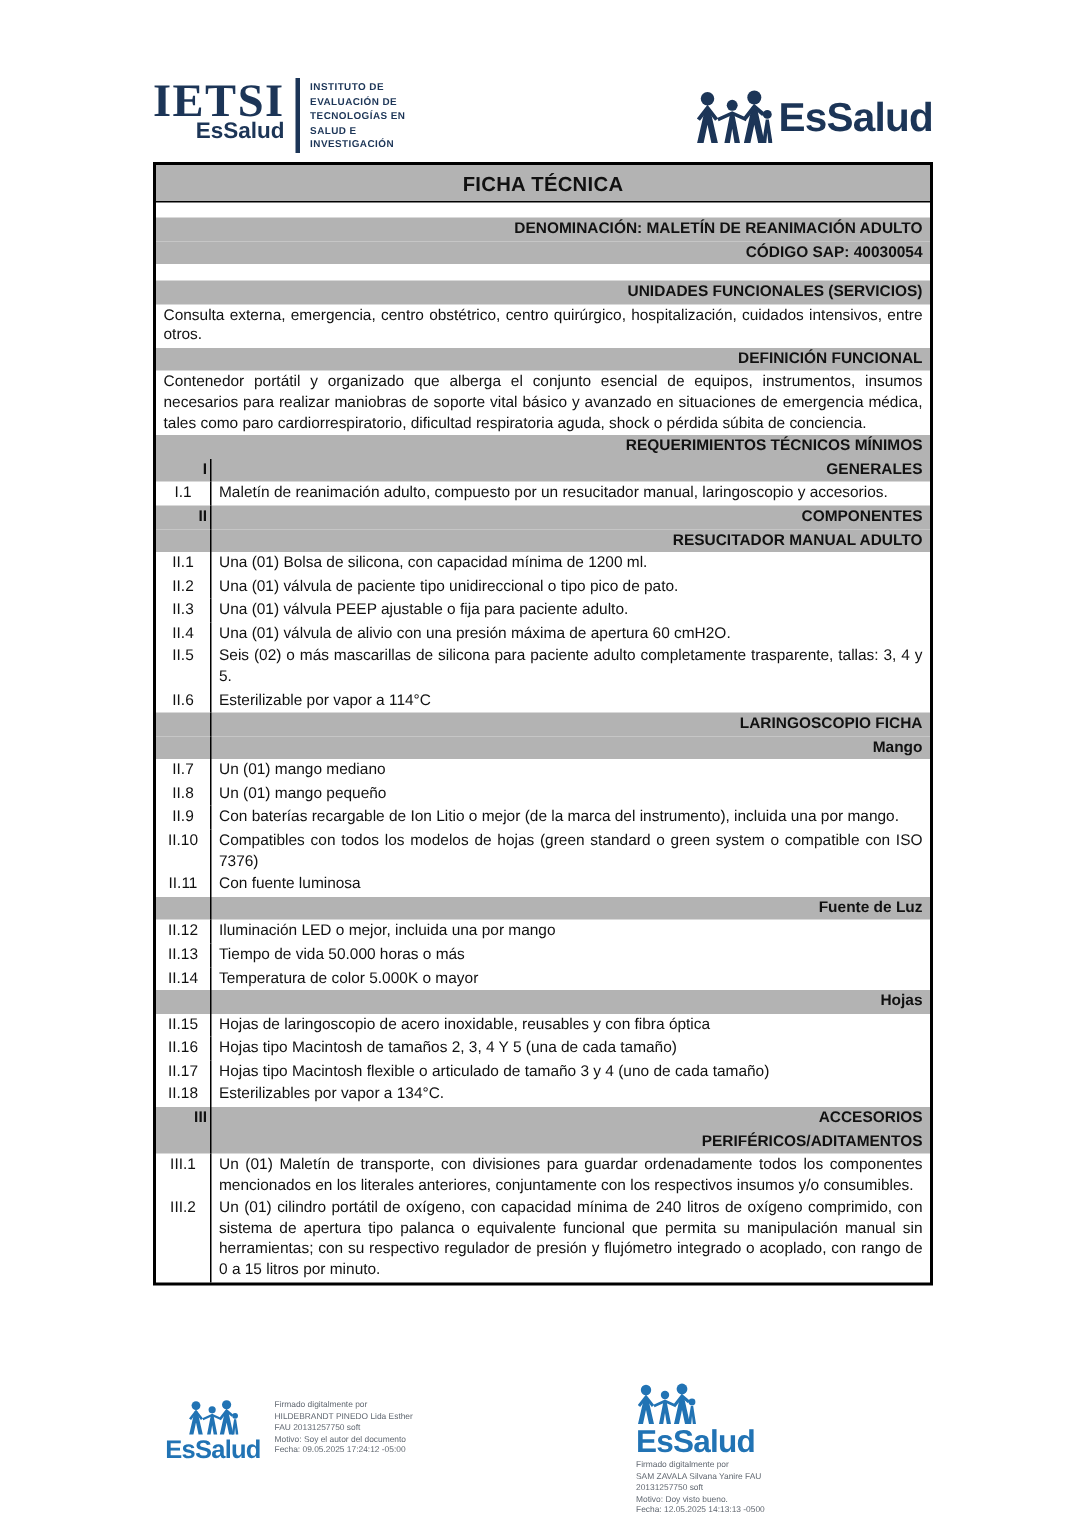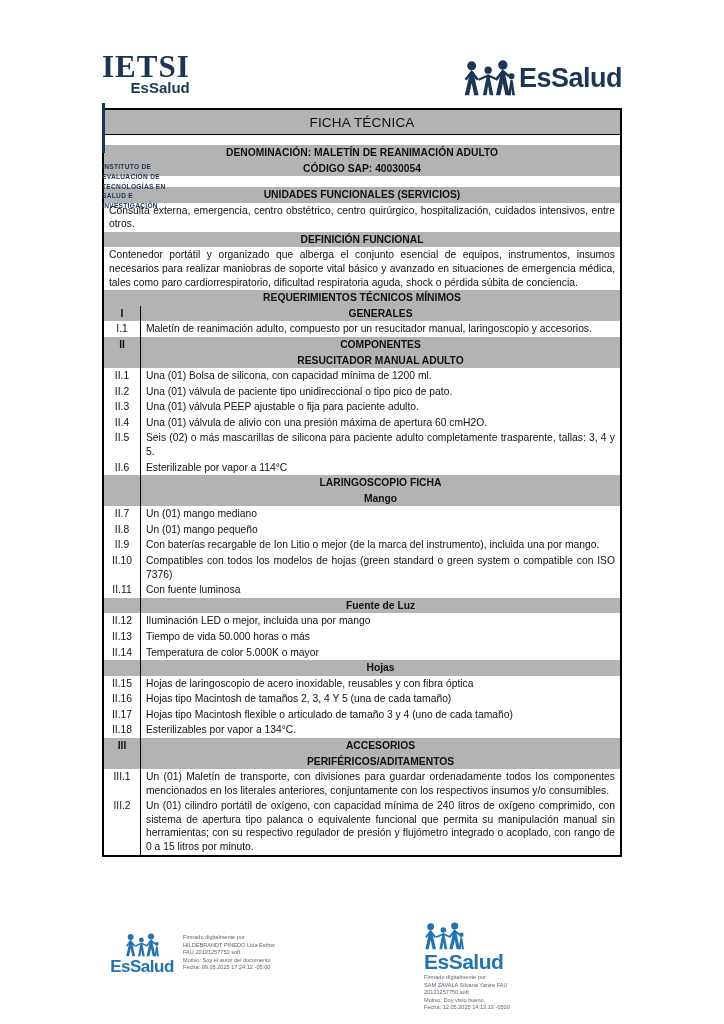--- a/index.html
+++ b/index.html
@@ -3,39 +3,39 @@
 <meta charset="utf-8">
 <style>
   * { margin:0; padding:0; box-sizing:border-box; }
   html,body { background:#ffffff; }
   body { font-family:"Liberation Sans", sans-serif; color:#111; }
   .page { position:relative; width:724px; height:1024px; background:#fff; overflow:hidden; }
   .content { position:absolute; left:102px; top:52px; width:520px; }
 
   
   .logo-row { display:flex; justify-content:space-between; align-items:flex-start; height:54px; margin-bottom:2px; }
-  .ietsi-logo { display:flex; align-items:flex-start; gap:7px;flex-direction:column; }
+  .ietsi-logo { display:flex; align-items:flex-start; gap:7px; }
   .ietsi-left { text-align:right; }
   .ietsi-acronym { font-family:"Liberation Serif", serif; font-weight:bold; font-size:31px; line-height:0.95; color:#1c3557; letter-spacing:1px; }
   .ietsi-brand { font-weight:bold; font-size:15px; color:#1c3557; margin-top:-2px; }
   .ietsi-divider { width:3px; background:#1c3557; height:50px; }
   .ietsi-lines { padding-top:2px; font-size:6.6px; font-weight:bold; color:#1c3557; line-height:1.45; letter-spacing:0.3px; }
   .essalud-logo { display:flex; align-items:center; gap:4px; margin-top:6px; }
   .essalud-word { font-weight:bold; font-size:27px; color:#1c3557; letter-spacing:-0.5px; }
   .fig-icon { display:block; }
 
   
   .doc-table { width:520px; border:2px solid #000; }
   .doc-table > div + div { border-top:1px solid #000; }
-  .banner { background:#b3b3b3; text-align:center; font-weight:normal; font-size:13.5px; padding:5px 0 4px; letter-spacing:0.2px; }
+  .banner { background:#b3b3b3; text-align:center; font-weight:bold; font-size:13.5px; padding:5px 0 4px; letter-spacing:0.2px; }
   .row { display:flex; font-size:10.3px; line-height:1.32; }
   .row .code { width:37px; min-width:37px; border-right:1px solid #000; padding:1px 2px; text-align:center; }
   .row .text { flex:1; padding:1px 5px; text-align:justify; }
   .row.gray { background:#b3b3b3; }
-  .row.bold, .row.bold .text, .row.bold .code { font-weight:bold; text-align:center; }
+  .row.bold, .row.bold .text, .row.bold .code { font-weight:bold; text-align:right; }
   .row.spacer { height:11px; }
   .row.roman .code { font-weight:bold; }
 
   
   .sig-left { position:absolute; left:110px; top:932px; display:flex; gap:9px; align-items:flex-start; }
   .sig-logo-s { text-align:center; width:64px; }
   .sig-word-s { font-weight:bold; font-size:17px; color:#2173b4; letter-spacing:-0.5px; line-height:1; }
   .sig-lines { font-size:5.6px; line-height:1.35; color:#606770; padding-top:2px; }
   .sig-center { position:absolute; left:424px; top:921px; width:108px; }
   .sig-logo-c { text-align:left; }

